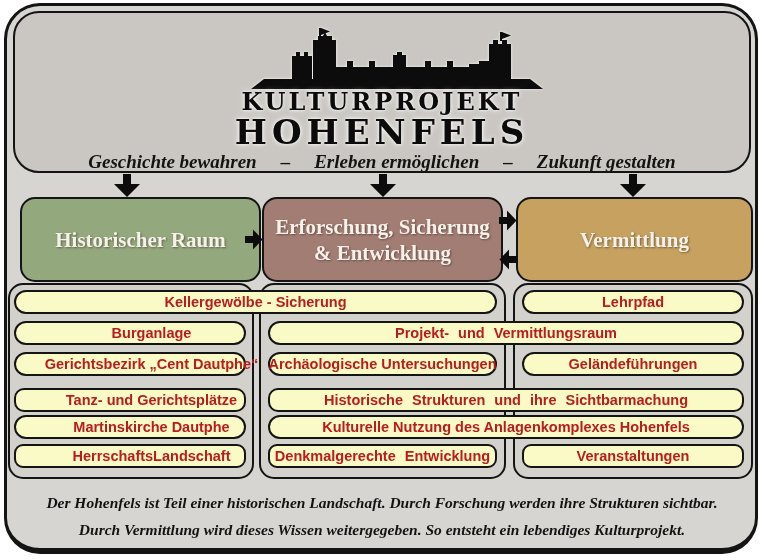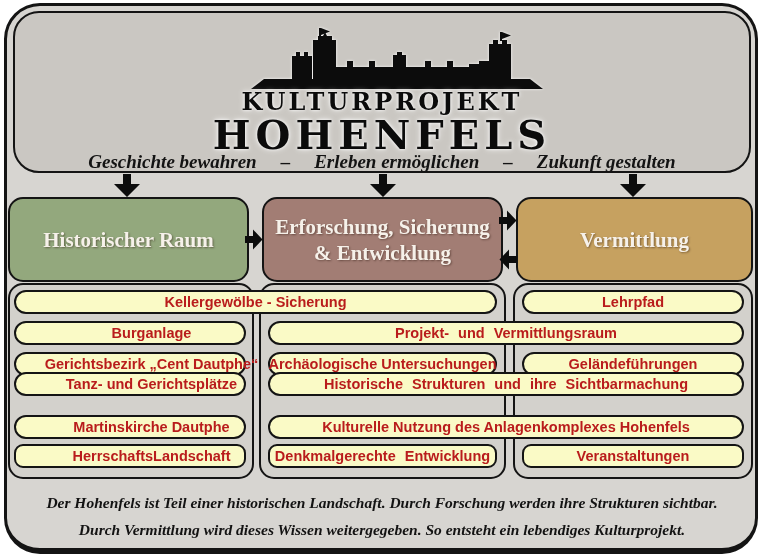--- a/index.html
+++ b/index.html
@@ -19,55 +19,55 @@
   .castle{
     position:absolute;left:232px;top:13px;width:300px;height:66px;
     filter:drop-shadow(0 0 1.5px rgba(255,255,255,0.9));
   }
   .logo1,.logo2{
     position:absolute;left:0;right:0;text-align:center;color:#0b0b0b;
     font-family:"DejaVu Serif",serif;font-weight:bold;line-height:1;
     text-shadow:0 0 3px rgba(255,255,255,0.95),0 0 6px rgba(255,255,255,0.8);
   }
   .logo1{top:77px;font-size:24px;letter-spacing:3px;}
-  .logo2{top:102px;font-size:40px;letter-spacing:5px;}
+  .logo2{top:102px;font-size:34px;letter-spacing:5px;}
   .tag{
     position:absolute;left:0;right:0;top:138px;text-align:center;color:#131313;
     font:bold italic 19px "Liberation Serif",serif;
   }
   .tag .dash{margin:0 24px;}
   .arrow{position:absolute;}
   .pillar{
     position:absolute;top:197px;height:85px;box-sizing:border-box;
     border:2.5px solid #141414;border-radius:15px;
     display:flex;flex-direction:column;align-items:center;justify-content:center;
     color:#f6f1ea;font:bold 21px "Liberation Serif",serif;text-align:center;
     text-shadow:1px 1px 2px rgba(40,20,10,0.45);line-height:26px;
   }
-  .p1{left:8px;width:241px;background:#93a87d;}
+  .p1{left:20px;width:241px;background:#93a87d;}
   .p2{left:262px;width:241px;background:#a27d74;}
   .p3{left:516px;width:237px;background:#c6a160;}
   .kcol{
     position:absolute;top:283px;height:196px;box-sizing:border-box;
     border:2.5px solid #141414;border-radius:15px;background:#d3d1cc;
   }
   .k1{left:8px;width:246px;}
   .k2{left:259px;width:247px;}
   .k3{left:513px;width:240px;}
   .pill{
     position:absolute;height:24px;box-sizing:border-box;
     background:#fafac6;border:2px solid #141414;border-radius:12px;
     display:flex;align-items:center;justify-content:center;
     font:bold 14.5px "Liberation Sans",sans-serif;color:#b91c1c;white-space:nowrap;
   }
   .wide{word-spacing:5px;}
   .c1{left:14px;width:232px;padding-left:43px;}  .c2{left:268px;width:229px;}  .c3{left:522px;width:222px;}
   .c12{left:14px;width:483px;} .c23{left:268px;width:476px;}
   .r1{top:290px;} .r2{top:321px;} .r3{top:352px;}
-  .r4{top:372px;} .r5{top:415px;} .r6{top:444px;border-radius:9px;}
+  .r4{top:388px;border-radius:10px;} .r5{top:415px;} .r6{top:444px;border-radius:9px;}
   .footer{
     position:absolute;left:22px;right:22px;top:489px;text-align:center;color:#131313;
     font:bold italic 15.5px "Liberation Serif",serif;line-height:27px;
   }
   svg{display:block;}
 </style>
 </head>
 <body>
 
 <div class="stage">

